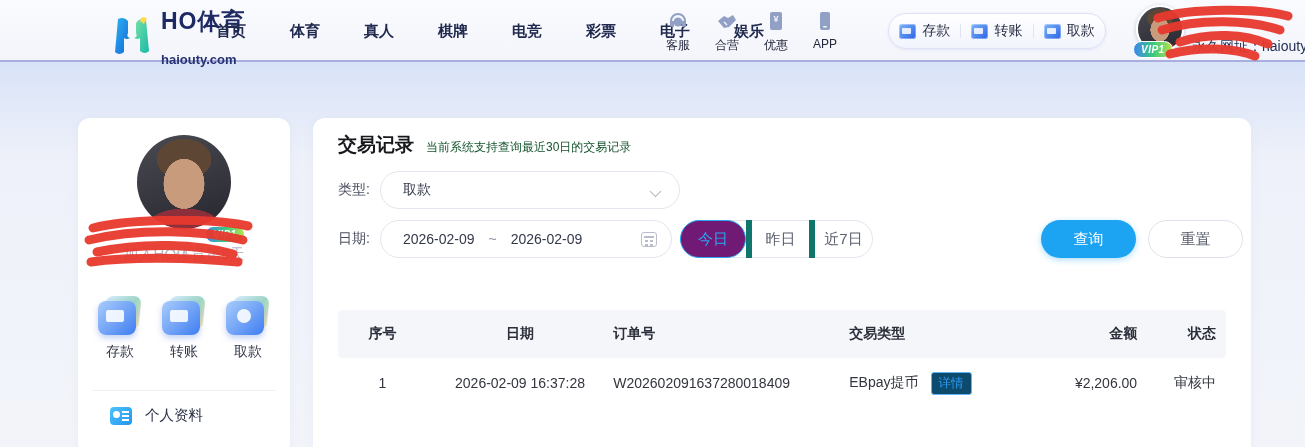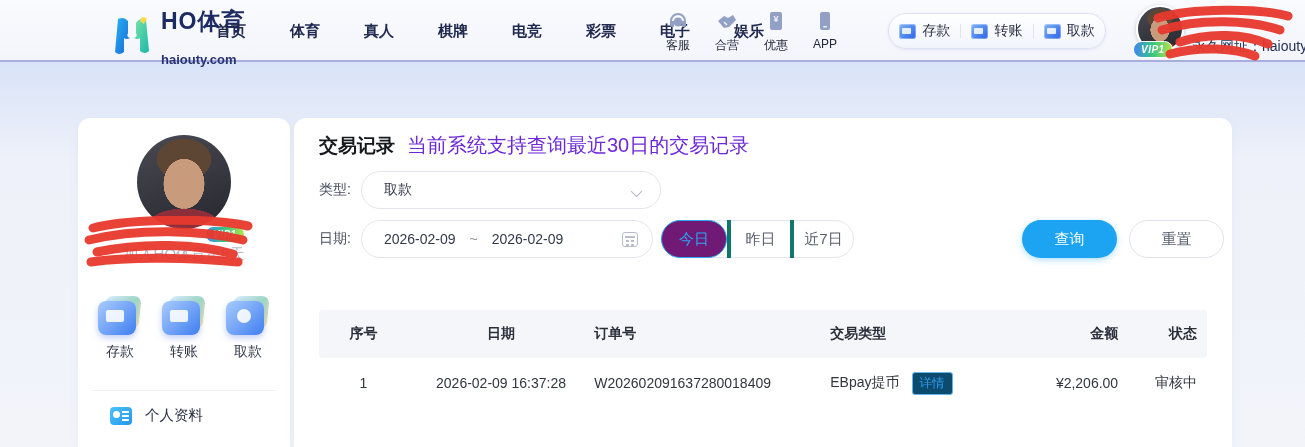--- a/index.html
+++ b/index.html
@@ -75,44 +75,44 @@
   .icon3d .glyph { position:absolute; left:8px; top:14px; width:18px; height:12px; border-radius:2px; background:rgba(255,255,255,.88); }
   .icon3d.card-ico .glyph { width:14px; height:14px; border-radius:50%; left:11px; top:13px; }
   .side-divider { position:absolute; left:14px; top:272px; width:184px; height:1px; background:#eef0f6; }
   .profile-item { position:absolute; left:32px; top:288px; display:flex; align-items:center; gap:13px; cursor:pointer; }
   .profile-ico { width:22px; height:18px; border-radius:4px; background:linear-gradient(135deg,#4fc3f7,#2196f3); position:relative; }
   .profile-ico::before { content:""; position:absolute; left:3px; top:4px; width:7px; height:7px; border-radius:50%; background:#fff; }
   .profile-ico::after { content:""; position:absolute; right:3px; top:4px; width:7px; height:2px; background:#fff; box-shadow:0 4px 0 #fff, 0 8px 0 #fff; }
   .profile-label { font-size:14.5px; color:#2d3346; }
 
   
-  .main-card { left:294px; width:938px; }
+  .main-card { left:313px; width:938px; }
   .title-row { position:absolute; left:25px; top:14px; display:flex; align-items:baseline; gap:12px; }
   .page-title { font-size:19px; font-weight:bold; color:#17181c; }
-  .page-subtitle { font-size:20px; color:#6d28d9; }
+  .page-subtitle { font-size:12px; color:#14532d; }
 
   .filter-label { font-size:14px; color:#4a4f60; }
   .type-row { position:absolute; left:25px; top:53px; display:flex; align-items:center; gap:10px; }
   .pill-input { height:38px; border:1px solid #e3e6ef; border-radius:19px; background:#fff;
     display:flex; align-items:center; font-size:14px; color:#33384a; position:relative; cursor:pointer; }
   .type-select { width:300px; padding-left:22px; }
   .chev { position:absolute; right:18px; top:14px; width:10px; height:10px; }
   .chev::before { content:""; position:absolute; left:0; top:1px; width:8px; height:8px;
     border-right:1.6px solid #aeb4c2; border-bottom:1.6px solid #aeb4c2; transform:rotate(45deg) scale(.9); }
 
   .date-row { position:absolute; left:25px; top:102px; display:flex; align-items:center; gap:10px; }
   .date-input { width:292px; padding:0 40px 0 22px; gap:14px; }
   .cal-ico { position:absolute; right:14px; top:11px; width:16px; height:15px; border:1.5px solid #b9bdca; border-radius:3px; }
   .cal-ico::before { content:""; position:absolute; left:2px; top:3px; right:2px; height:1.5px; background:#b9bdca; }
   .cal-ico::after { content:""; position:absolute; left:3px; top:7px; width:3px; height:2px; background:#b9bdca; box-shadow:5px 0 0 #b9bdca, 0 4px 0 #b9bdca, 5px 4px 0 #b9bdca; }
 
   .quick-ranges { position:absolute; left:367px; top:102px; height:38px; display:flex;
     border:1px solid #e3e6ef; border-radius:19px; background:#fff; overflow:visible; }
   .qr-btn { width:63px; height:38px; margin-top:-1px; display:flex; align-items:center; justify-content:center;
-    font-size:15px; color:#5a5f6d; cursor:pointer; border-left:4px solid #0f766e; }
+    font-size:15px; color:#5a5f6d; cursor:pointer; border-left:6px solid #0f766e; }
   .qr-btn:first-child { border-left:none; }
   .qr-btn.active { width:66px; margin-left:-1px; border:1px solid #2ba6f1; border-radius:19px; color:#2ba6f1; background:#701a75; }
 
   .btn { height:38px; border-radius:19px; font-size:15px; display:flex; align-items:center; justify-content:center; cursor:pointer; }
   .btn-search { position:absolute; left:728px; top:102px; width:95px; background:#1ca3f2; color:#fff; box-shadow:0 2px 6px rgba(28,163,242,.35); }
   .btn-reset { position:absolute; left:835px; top:102px; width:95px; background:#fff; color:#5a5f6d; border:1px solid #e0e3ec; }
 
   
   .tx-table { position:absolute; left:25px; top:192px; width:888px; border-collapse:collapse; }
   .tx-table th { background:#f5f6fa; height:48px; font-size:14px; font-weight:bold; color:#2b2f3a; }

